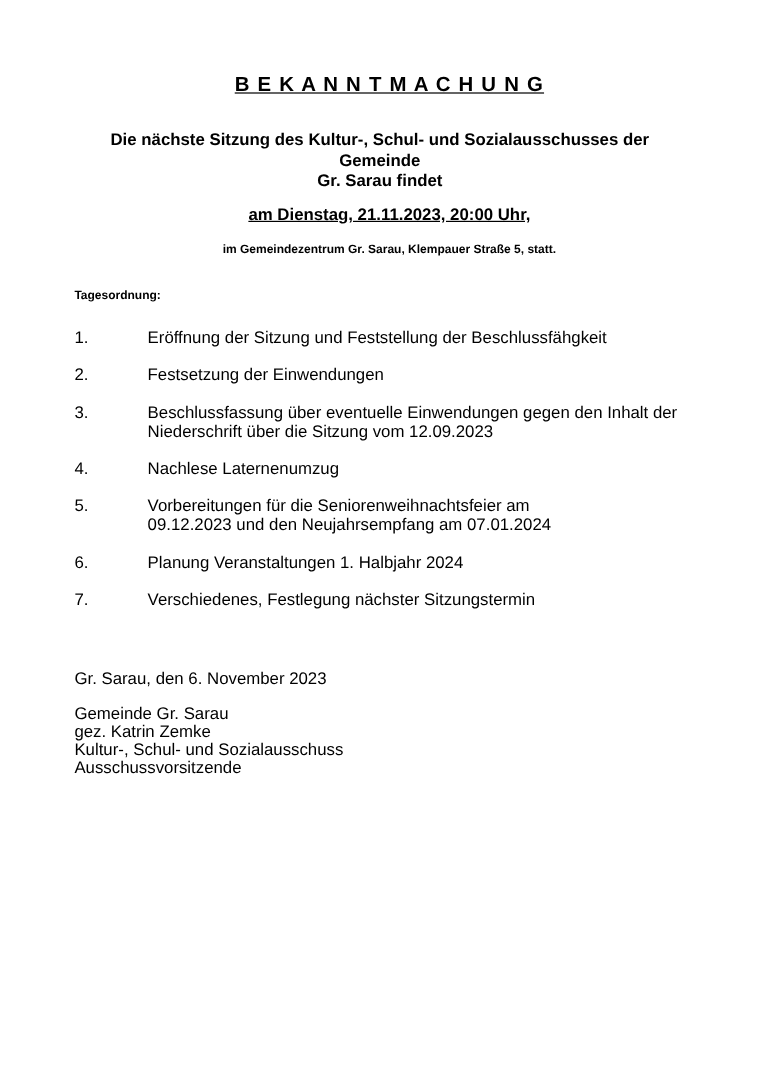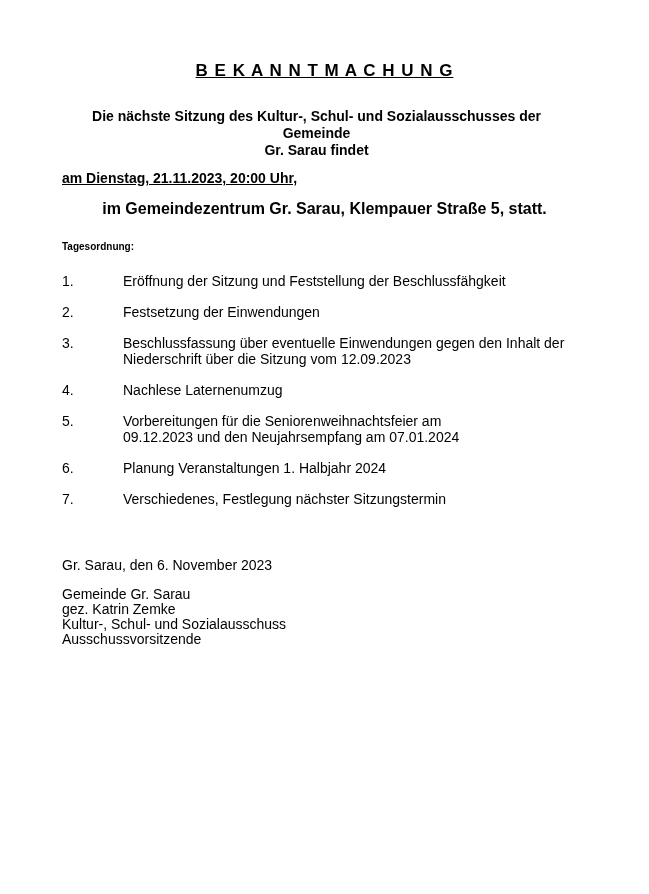--- a/index.html
+++ b/index.html
@@ -38,27 +38,28 @@
     font-size: 14px;
     font-weight: bold;
     line-height: 17px;
     text-align: center;
   }
   .when {
     margin: 11px 0 0 0;
     font-size: 14px;
     font-weight: bold;
     line-height: 17px;
+    text-align: center;
   }
   .when .underlined {
     text-decoration: underline;
   }
   .where {
     margin: 13px 0 0 0;
-    font-size: 16px;
+    font-size: 10px;
     font-weight: bold;
     line-height: 17px;
     text-align: center;
   }
   .agenda-heading {
     margin: 21px 0 0 0;
     font-size: 10px;
     font-weight: bold;
     line-height: 17px;
     text-align: left;

